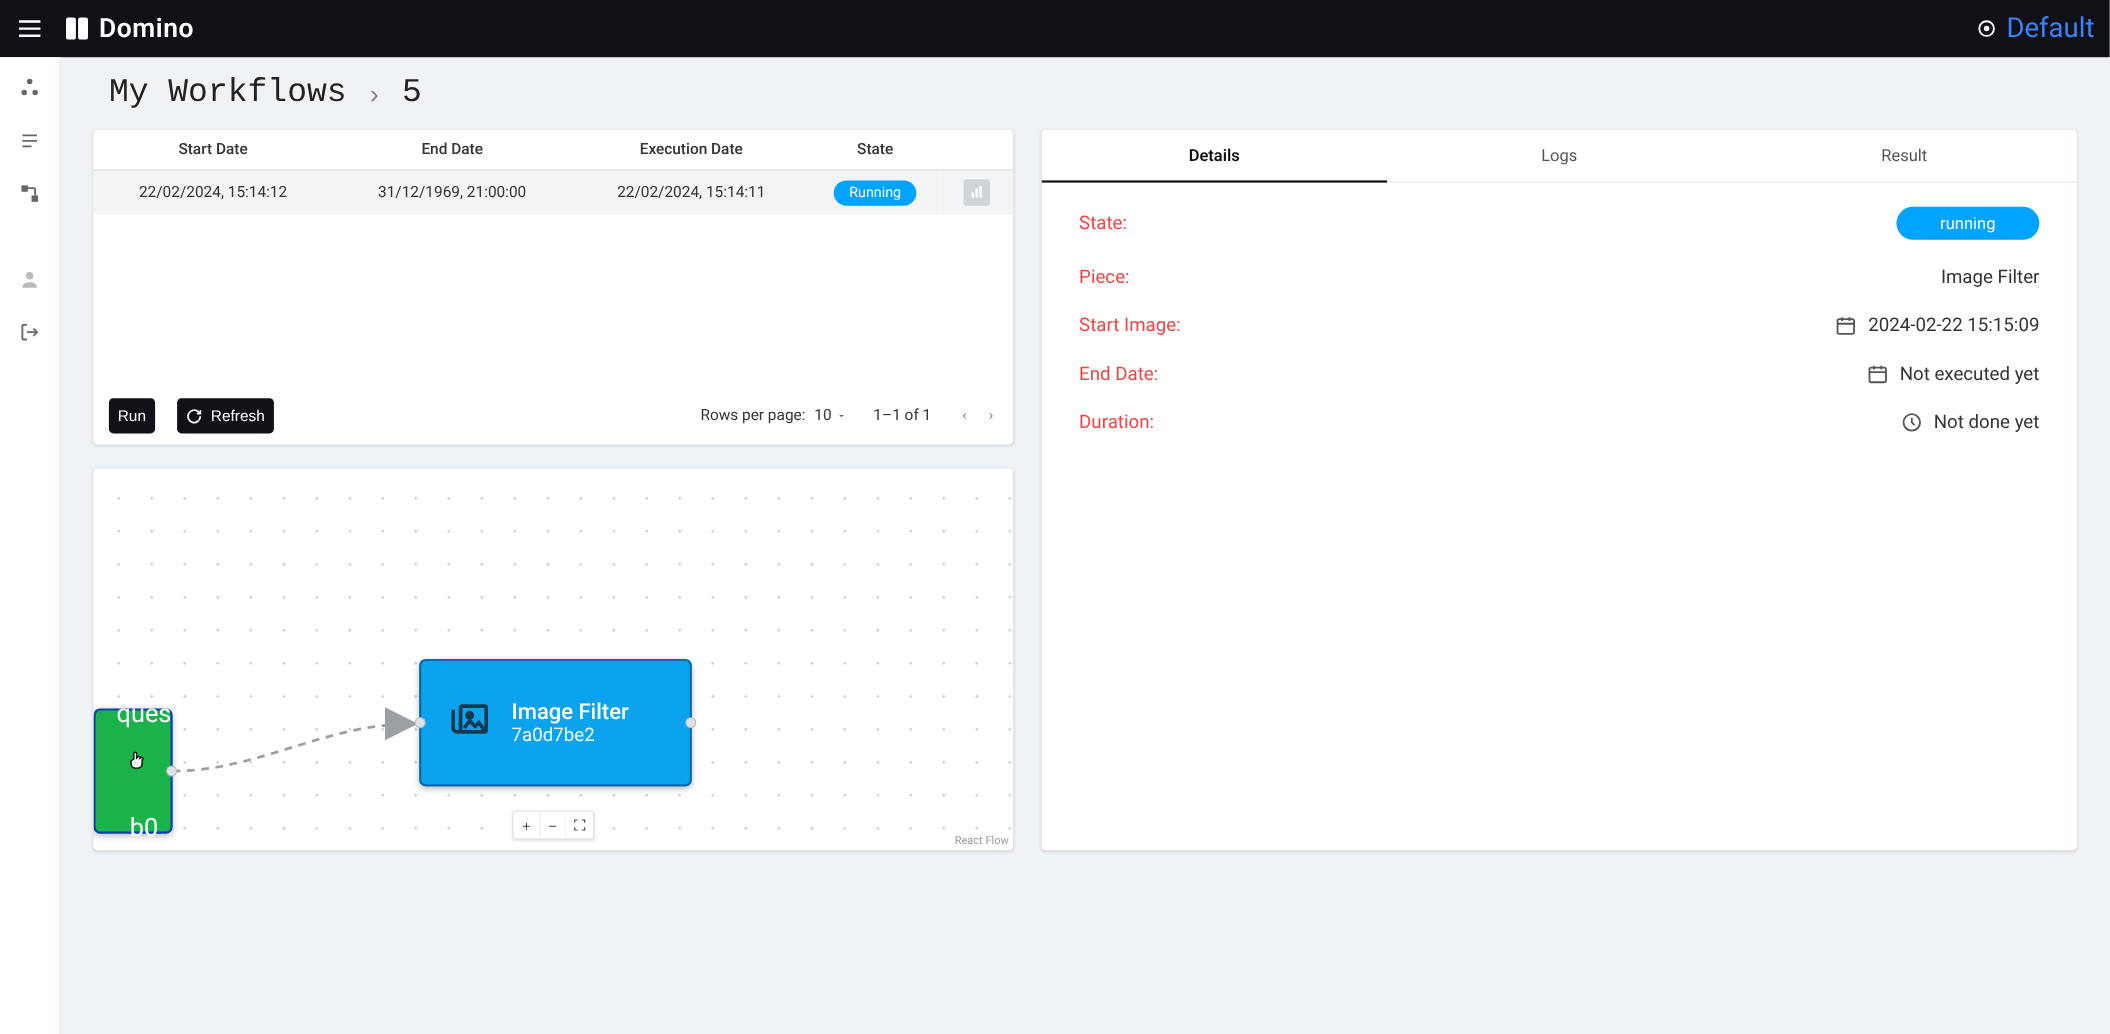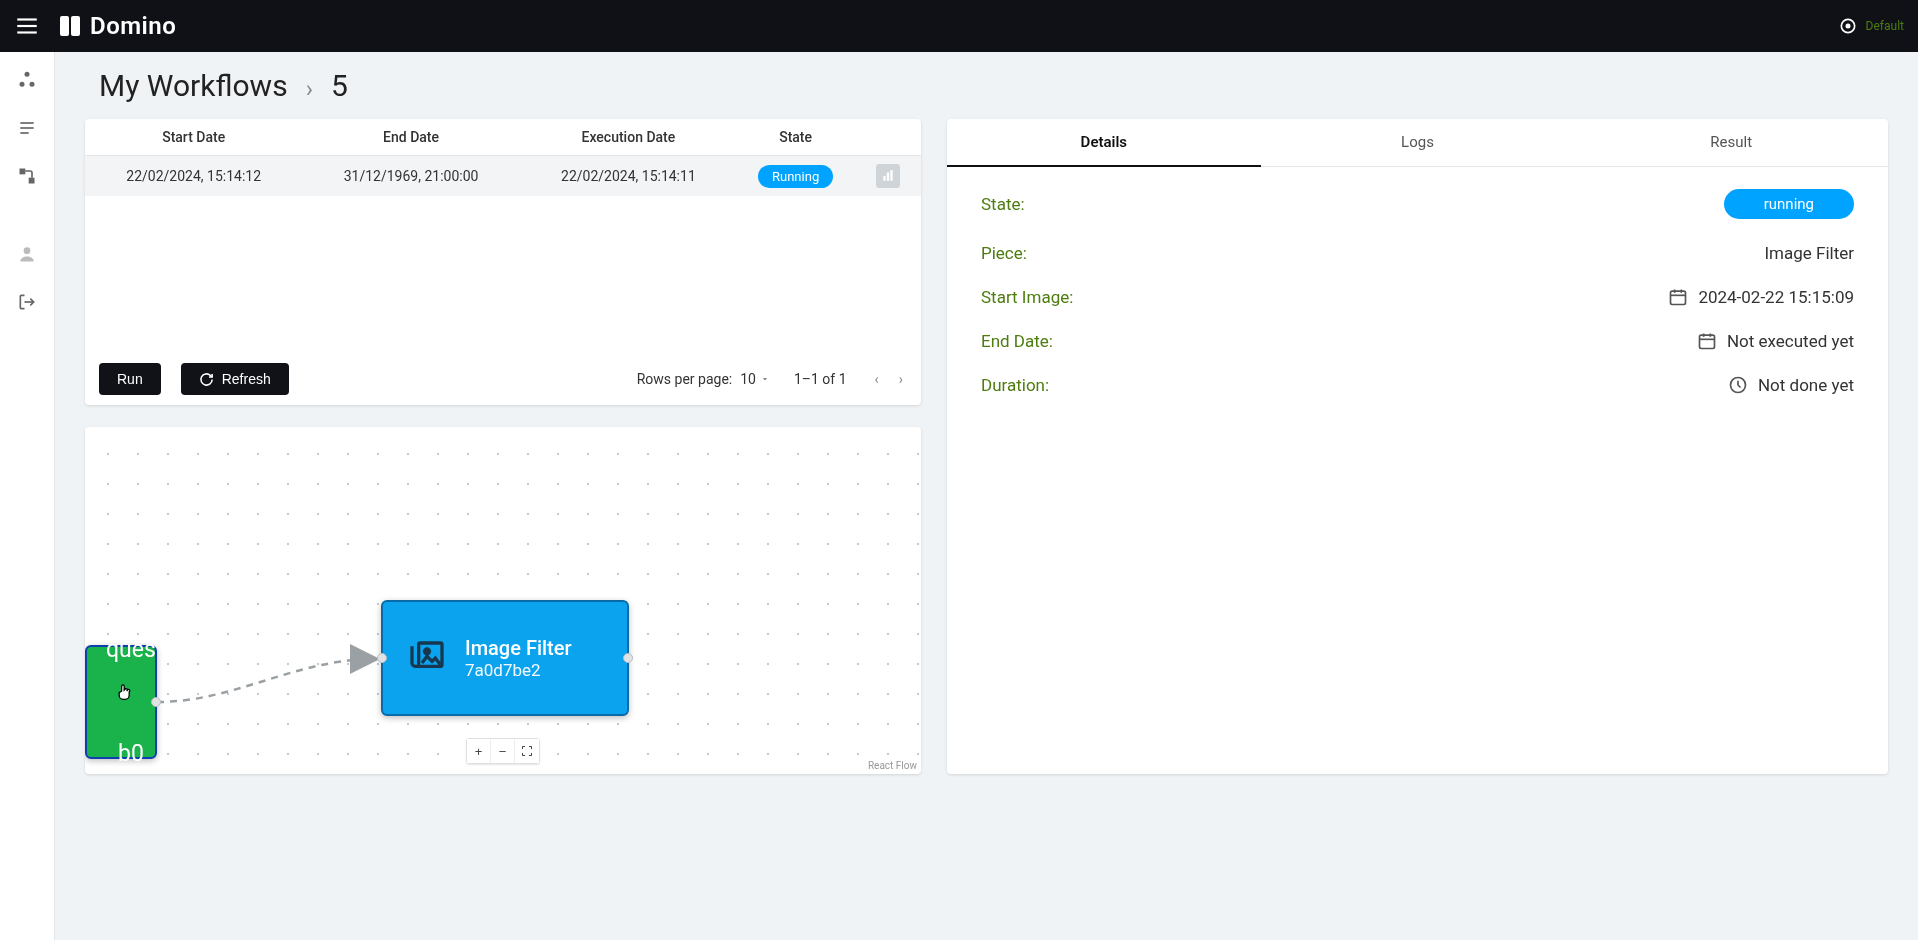--- a/index.html
+++ b/index.html
@@ -3,51 +3,51 @@
 <meta charset="utf-8">
 <style>
   * { box-sizing: border-box; margin: 0; padding: 0; }
   body { font-family: -apple-system, BlinkMacSystemFont, "Segoe UI", Roboto, Arial, sans-serif; background: #f0f3f5; color: #222; overflow: hidden; width: 1918px; height: 940px; }
   
   
   .topbar { background: #0f1117; height: 52px; display: flex; align-items: center; padding: 0 14px; color: #fff; justify-content: space-between; }
   .topbar-left { display: flex; align-items: center; gap: 18px; }
   .hamburger svg { display:block; }
   .logo { display:flex; align-items:center; gap:8px; font-size: 24px; font-weight:600; letter-spacing:0.5px;}
-  .default-pill { display:flex; align-items:center; gap:8px; font-size:12px; color:#4d7c0f; }
+  .default-pill { display:flex; align-items:center; gap:8px; font-size:25px; color:#3b82f6; }
   
   
   .leftrail { position:absolute; top:52px; left:0; bottom:0; width:55px; background:#fff; border-right:1px solid #e3e6e8; display:flex; flex-direction:column; align-items:center; padding-top:14px; gap:20px;}
   .leftrail .rail-item { width:28px; height:28px; display:flex; align-items:center; justify-content:center; color:#555; cursor:pointer;}
   
   
   .main { position:absolute; top:52px; left:55px; right:0; bottom:0; padding: 10px 30px 20px 30px; }
   
-  .breadcrumb { display:flex; align-items:flex-end; gap:18px; font-size:30px; color:#222; margin: 6px 0 16px 14px;}
+  .breadcrumb { display:flex; align-items:flex-end; gap:18px; font-size:30px; color:#222; margin: 6px 0 16px 14px; font-family: Liberation Mono, monospace;}
   .breadcrumb .crumb-link { color:#222; }
   .breadcrumb .chev { color:#888; font-size:24px;}
   
   .layout-row { display:flex; gap:26px; align-items:flex-start;}
   .left-col { flex: 0 0 836px; display:flex; flex-direction:column; gap:22px;}
   .right-col { flex:1; min-width:0;}
   
   .card { background:#fff; border-radius:4px; box-shadow: 0 1px 3px rgba(0,0,0,0.12); }
   
   
   .table-card { height:286px; display:flex; flex-direction:column;}
   table.runs { width:100%; border-collapse:collapse; }
   table.runs th { font-weight:500; font-size:14px; color:#333; padding:10px 12px; text-align:center;}
   table.runs thead tr { border-bottom:1px solid #e3e6e8;margin-left:32px;}
   table.runs td { font-size:14px; color:#333; padding:8px 12px; text-align:center; background:#f2f4f6;}
   .state-chip { display:inline-block; background:#00a3ff; color:#fff; border-radius:14px; padding:4px 14px; font-size:13px;}
   .chart-icon-cell { display:flex; align-items:center; justify-content:center;}
   .chart-icon-btn { width:24px; height:24px; background:#cfd4d8; border-radius:3px; display:flex; align-items:center; justify-content:center; cursor:pointer;}
   
   .table-footer { margin-top:auto; display:flex; align-items:center; padding:10px 14px; gap:20px;}
-  .btn-dark { background:#101218; color:#fff; border:none; border-radius:4px; padding:8px 18px; font-size:14px; cursor:pointer;}
+  .btn-dark { background:#101218; color:#fff; border:none; border-radius:4px; padding:8px 8px; font-size:14px; cursor:pointer;}
   .btn-refresh { display:flex; align-items:center; gap:8px;}
   .table-footer .spacer { flex:1;}
   .pager { display:flex; align-items:center; gap:24px; font-size:14px; color:#333;}
   .pager .rows-sel { display:flex; align-items:center; gap:8px;}
   .pager .rows-sel .sel { display:flex; align-items:center; gap:4px; cursor:pointer;}
   .pager .nav-arrows { display:flex; gap:12px;}
   .pager .nav-arrows span { cursor:pointer; color:#888; padding:4px;}
   
   
   .flow-card { height:347px; position:relative; overflow:hidden;}
@@ -77,21 +77,21 @@
   
   .cursor-hand { position:absolute; left:30px; top:253px; pointer-events:none;}
   
   
   .details-card { min-height:655px;}
   .tabs { display:flex;}
   .tab { flex:1; text-align:center; padding:14px 0; font-size:15px; color:#555; cursor:pointer; border-bottom:1px solid #e3e6e8;}
   .tab.active { color:#111; font-weight:600; border-bottom:2px solid #111;}
   .details-body { padding: 22px 34px; display:flex; flex-direction:column; gap:24px;}
   .detail-row { display:flex; align-items:center; justify-content:space-between; font-size:17px;}
-  .detail-row .label { color:#4d7c0f;text-align:right;}
+  .detail-row .label { color:#ef4444;text-align:right;}
   .detail-row .value { color:#333; display:flex; align-items:center; gap:10px;}
   .pill-running { background:#00a3ff; color:#fff; border-radius:20px; padding:6px 40px; font-size:15px;}
   .cal-icon, .clock-icon { color:#555;}
 </style>
 </head>
 <body>
 
 <div class="topbar">
   <div class="topbar-left">
     <div class="hamburger">

